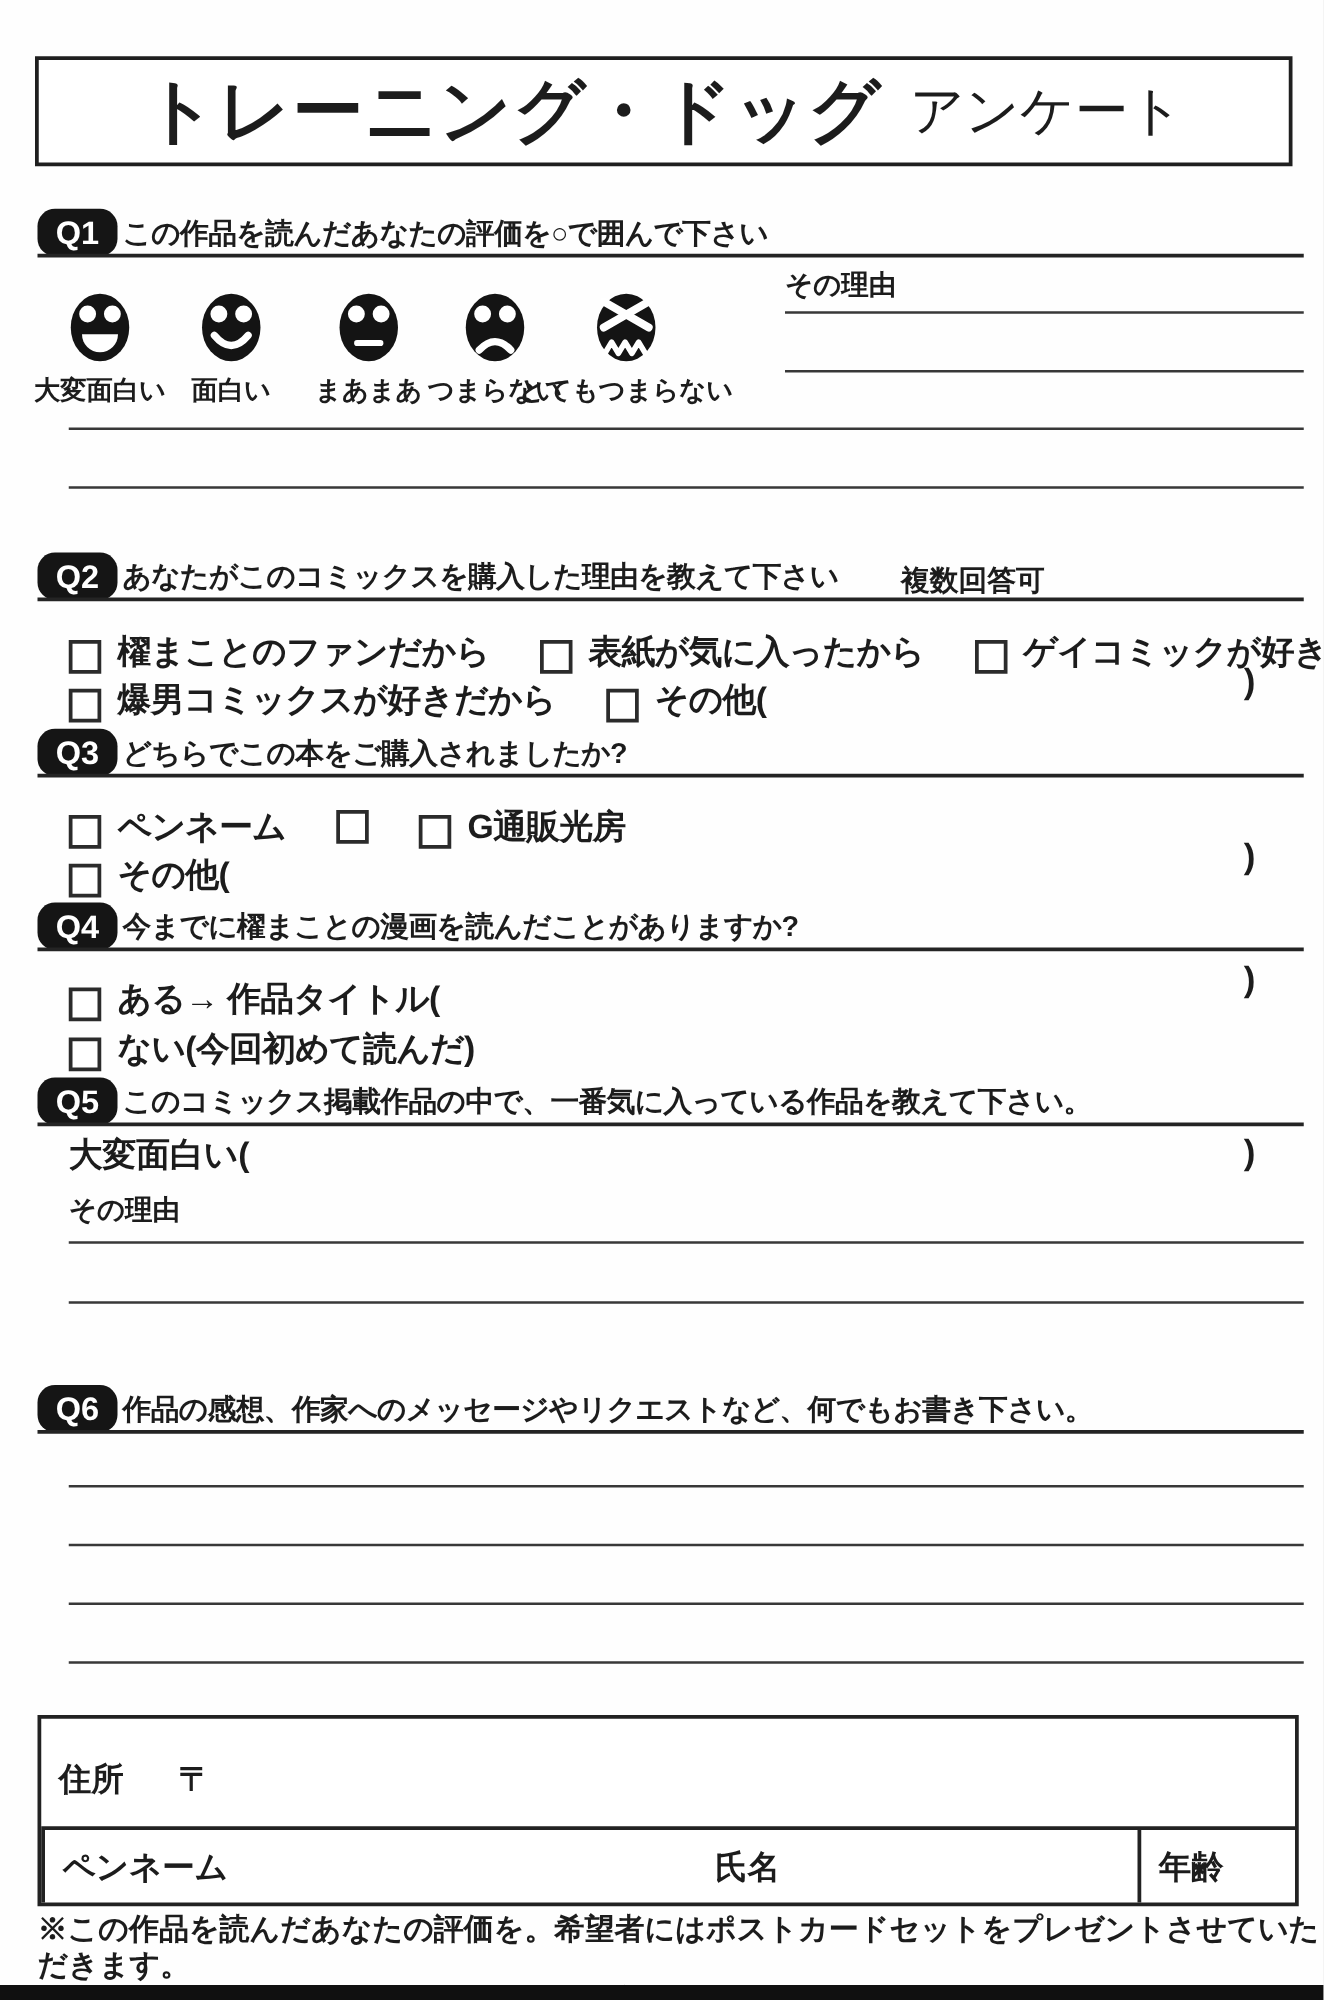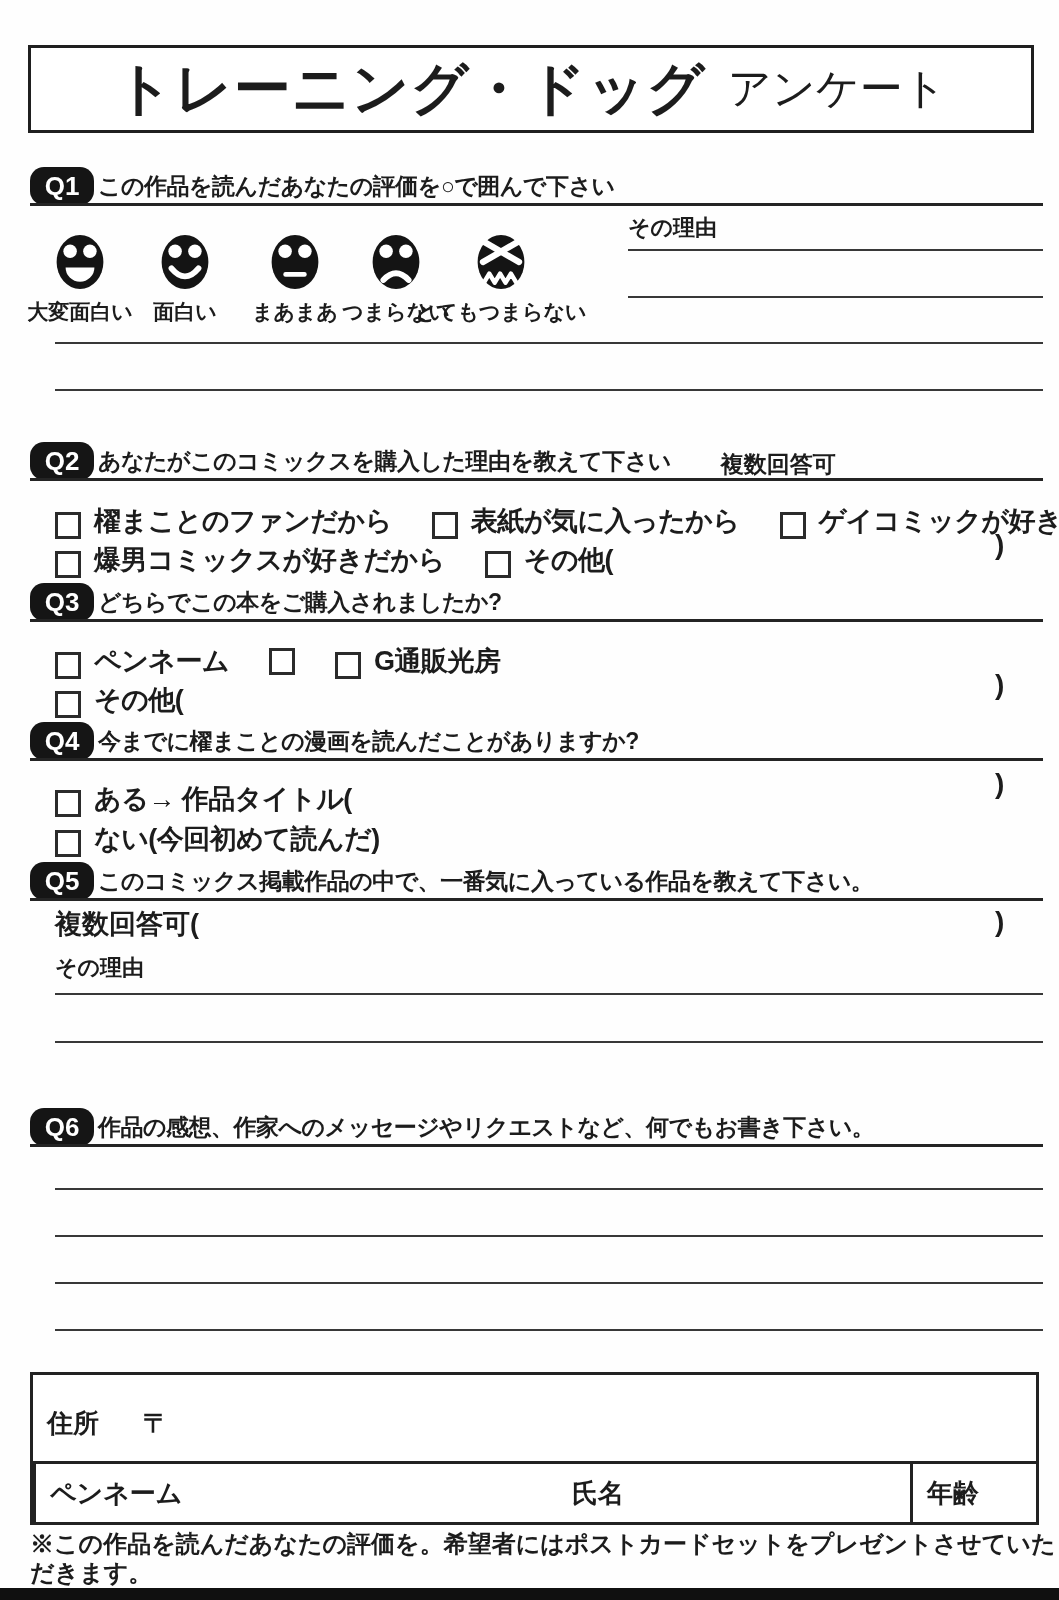--- a/index.html
+++ b/index.html
@@ -206,21 +206,21 @@
       <span class="optlabel">ない(今回初めて読んだ)</span>
     </label>
   </div>
 
   <div class="qhead" style="top:862px">
     <span class="qbadge">Q5</span>
     <span class="qtitle">このコミックス掲載作品の中で、一番気に入っている作品を教えて下さい。</span>
   </div>
   <div class="hline" style="left:30px;top:898px;width:1013px"></div>
 
-  <span class="fieldlabel" style="top:906px">複数回答可(</span>
+  <span class="fieldlabel" style="top:906px">大変面白い(</span>
   <span class="paren" style="top:906px">)</span>
   <span class="smalllabel" style="left:55px;top:953px">その理由</span>
   <div class="wline" style="left:55px;top:993px;width:988px"></div>
   <div class="wline" style="left:55px;top:1041px;width:988px"></div>
 
   <div class="qhead" style="top:1108px">
     <span class="qbadge">Q6</span>
     <span class="qtitle">作品の感想、作家へのメッセージやリクエストなど、何でもお書き下さい。</span>
   </div>
   <div class="hline" style="left:30px;top:1144px;width:1013px"></div>

